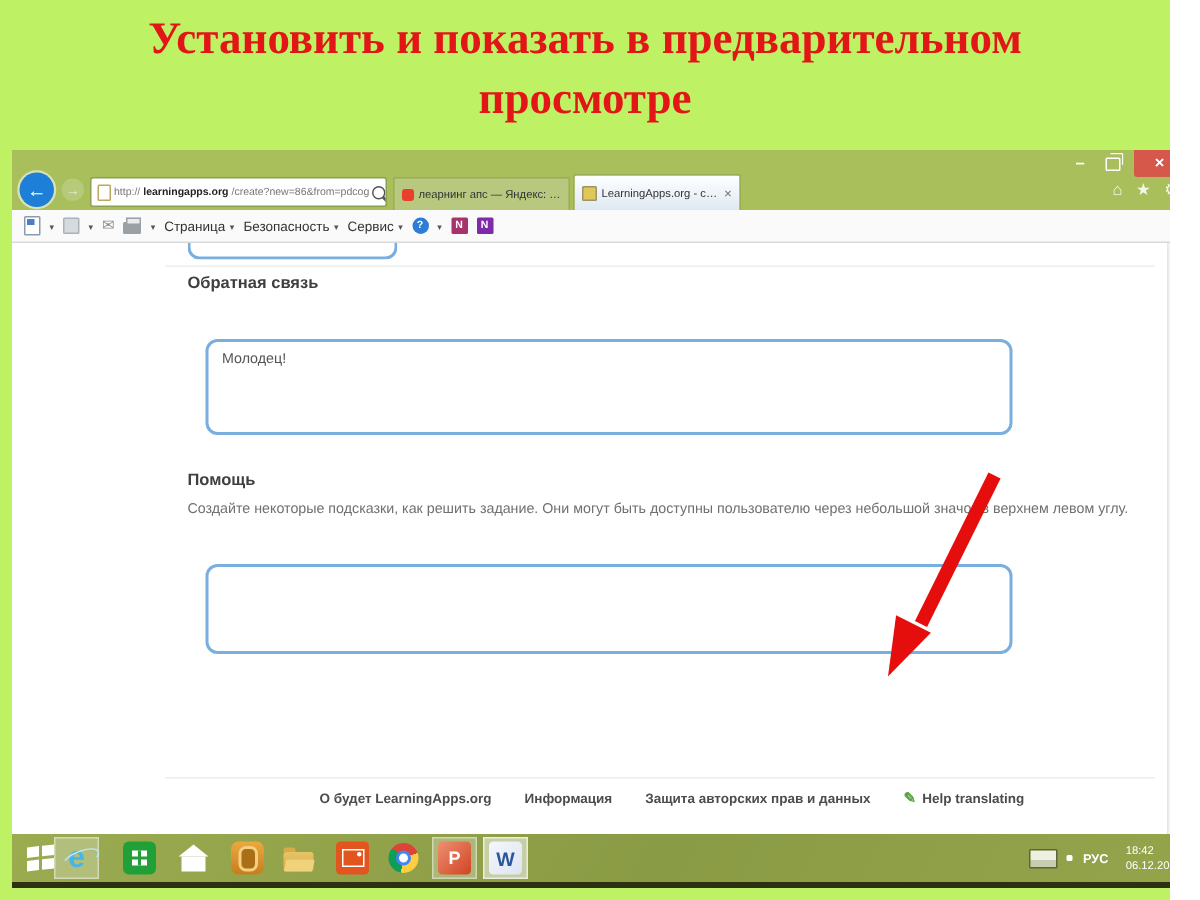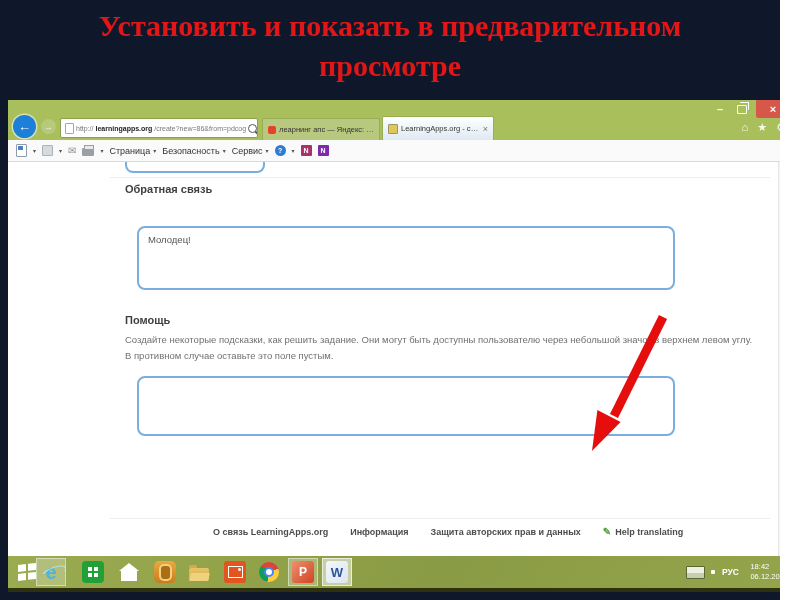--- a/index.html
+++ b/index.html
@@ -1,16 +1,16 @@
 <!DOCTYPE html>
 <html><head>
 <meta charset="utf-8">
 <style>
   html,body{margin:0;padding:0;background:#fff;}
-  #slide{position:relative;width:780px;height:600px;background:#0f172a;overflow:hidden;
+  #slide{position:relative;width:780px;height:600px;background:#bef264;overflow:hidden;
          font-family:"Liberation Sans",sans-serif;}
 
   
   .slide-title{position:absolute;top:6px;left:50%;transform:translateX(-50%);width:640px;
     text-align:center;font-family:"Liberation Serif",serif;font-weight:bold;font-size:30px;
     line-height:1.32;color:#e21617;}
 
   
   #shot{position:absolute;left:8px;top:100px;width:784px;height:492px;background:#fff;}
 
@@ -218,27 +218,26 @@
 
     <div id="content">
       <div class="partial-field"></div>
       <div class="sep" style="top:15px;"></div>
 
       <div class="h-sec" style="top:21px;">Обратная связь</div>
       <textarea class="ta" style="top: 64px; height: 64px;">Молодец!</textarea>
 
       <div class="h-sec" style="top:152px;">Помощь</div>
       <div class="p-desc" style="top:172px;">Создайте некоторые подсказки, как решить задание. Они могут быть доступны пользователю через небольшой значок в верхнем левом углу.</div>
-      <div class="p-desc" style="top:188px;">В противном случае оставьте это поле пустым.</div>
       <textarea class="ta" style="top: 214px; height: 60px;"></textarea>
 
 
       <div class="sep" style="top:356px;"></div>
       <div class="footer-row">
-        <a href="#">О связь LearningApps.org</a>
+        <a href="#">О будет LearningApps.org</a>
         <a href="#">Информация</a>
         <a href="#">Защита авторских прав и данных</a>
         <a href="#">
           <span class="ico-pencil">✎</span>
           <span>Help translating</span>
         </a>
       </div>
 
       <div class="sb">
         <div class="sb-arrow sb-up">∧</div>

